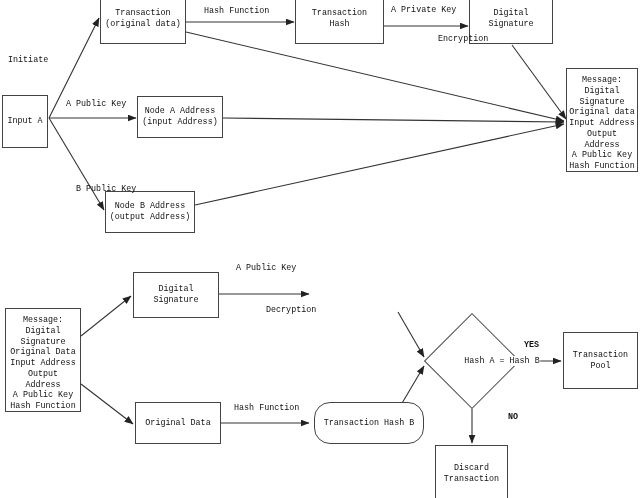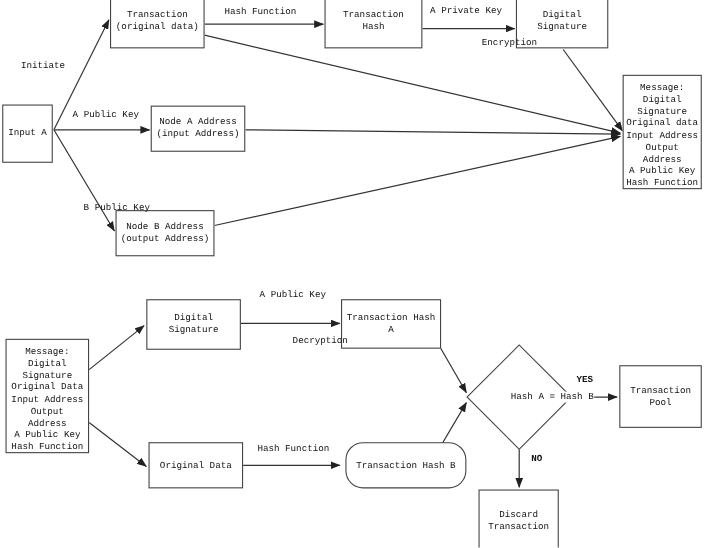--- a/index.html
+++ b/index.html
@@ -101,21 +101,21 @@
   <div class="node msgbox" style="left:566px;top:68px;width:72px;height:104px;">
     <span class="lbl">Message:
 Digital Signature
 Original data
 Input Address
 Output Address
 A Public Key
 Hash Function</span>
   </div>
 
-  <div class="edge-label" style="left:19px;top:55px;">Initiate</div>
+  <div class="edge-label" style="left:8px;top:55px;">Initiate</div>
   <div class="edge-label" style="left:66px;top:99px;">A Public Key</div>
   <div class="edge-label" style="left:56px;top:184px;margin-left:20px;">B Public Key</div>
   <div class="edge-label" style="left:204px;top:6px;">Hash Function</div>
   <div class="edge-label" style="left:391px;top:5px;">A Private Key</div>
   <div class="edge-label" style="left:398px;top:34px;margin-left:40px;">Encryption</div>
 
   <div class="node msgbox" style="left:5px;top:308px;width:76px;height:104px;">
     <span class="lbl">Message:
 Digital Signature
 Original Data
@@ -126,23 +126,20 @@
   </div>
 
   <div class="node" style="left:133px;top:272px;width:86px;height:46px;">
     <span class="lbl">Digital Signature</span>
   </div>
 
   <div class="node" style="left:135px;top:402px;width:86px;height:42px;">
     <span class="lbl">Original Data</span>
   </div>
 
-  <div class="node" style="left:310px;top:272px;width:91px;height:45px;">
-    <span class="lbl">Transaction Hash A</span>
-  </div>
 
   <div class="node" style="left:314px;top:402px;width:110px;height:42px;border-radius:16px;">
     <span class="lbl">Transaction Hash B</span>
   </div>
 
   <div class="diamond" style="left:438px;top:327px;width:68px;height:68px;">
     <div class="shape"></div>
     <div class="dlbl">Hash A = Hash B</div>
   </div>
 
@@ -153,15 +150,15 @@
 
   <div class="node" style="left:435px;top:445px;width:73px;height:58px;">
     <span class="lbl">Discard
 Transaction</span>
   </div>
 
   <div class="edge-label" style="left:236px;top:263px;">A Public Key</div>
   <div class="edge-label" style="left:254px;top:305px;margin-left:12px;">Decryption</div>
   <div class="edge-label" style="left:234px;top:403px;">Hash Function</div>
   <div class="edge-label" style="left:524px;top:340px;font-weight:bold;">YES</div>
-  <div class="edge-label" style="left:483px;top:412px;font-weight:bold;">NO</div>
+  <div class="edge-label" style="left:508px;top:412px;font-weight:bold;">NO</div>
 
 </div>
 
 </body></html>

